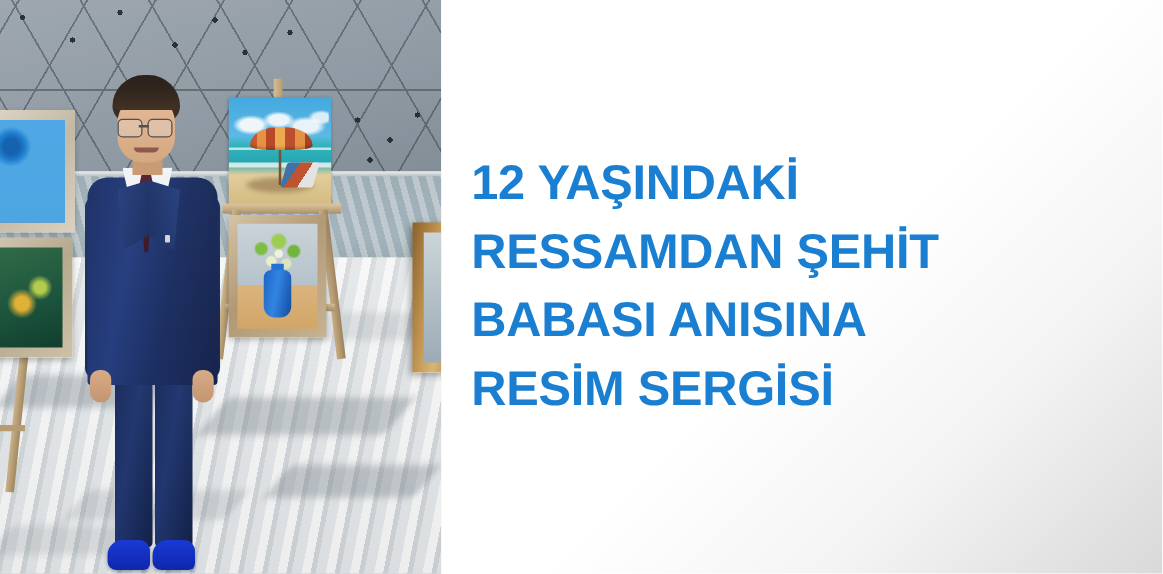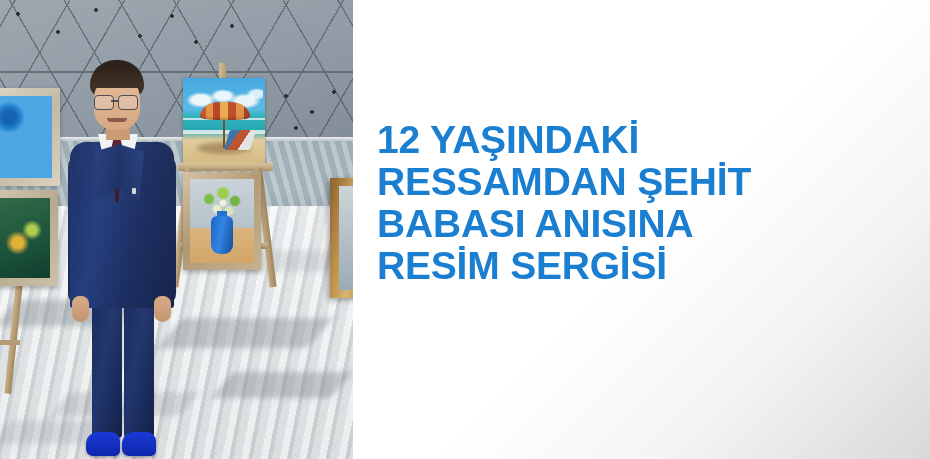--- a/index.html
+++ b/index.html
@@ -434,21 +434,21 @@
 
   .headline {
     position: absolute;
     left: 24px;
     top: 119px;
     width: 540px;
     margin: 0;
     font-family: "Liberation Sans", sans-serif;
     font-weight: bold;
     font-size: 39px;
-    line-height: 42px;
+    line-height: 55px;
     letter-spacing: -0.2px;
     color: #1a7ed1;
     white-space: pre-line;
   }
 </style>
 </head>
 <body>
 
 <div class="card">
 

